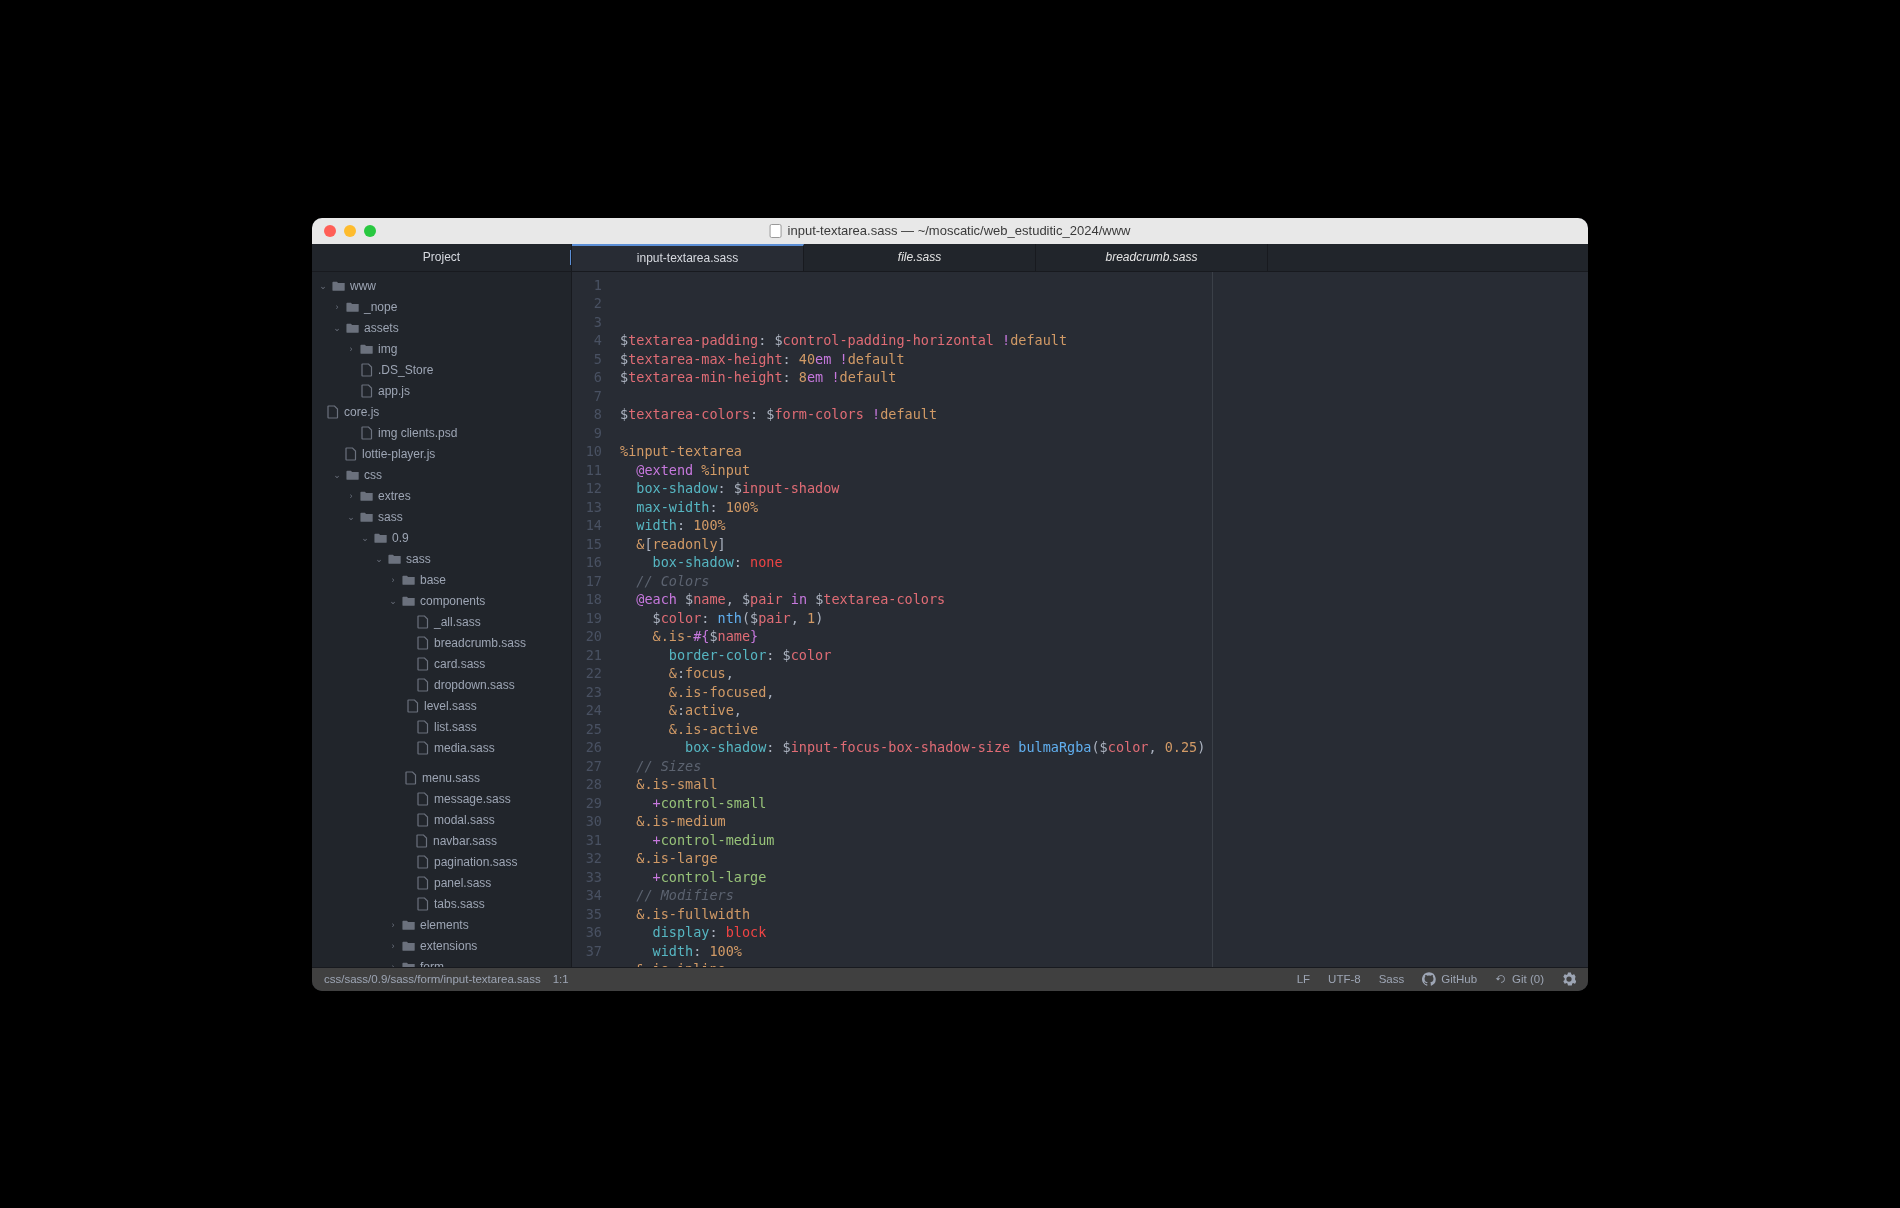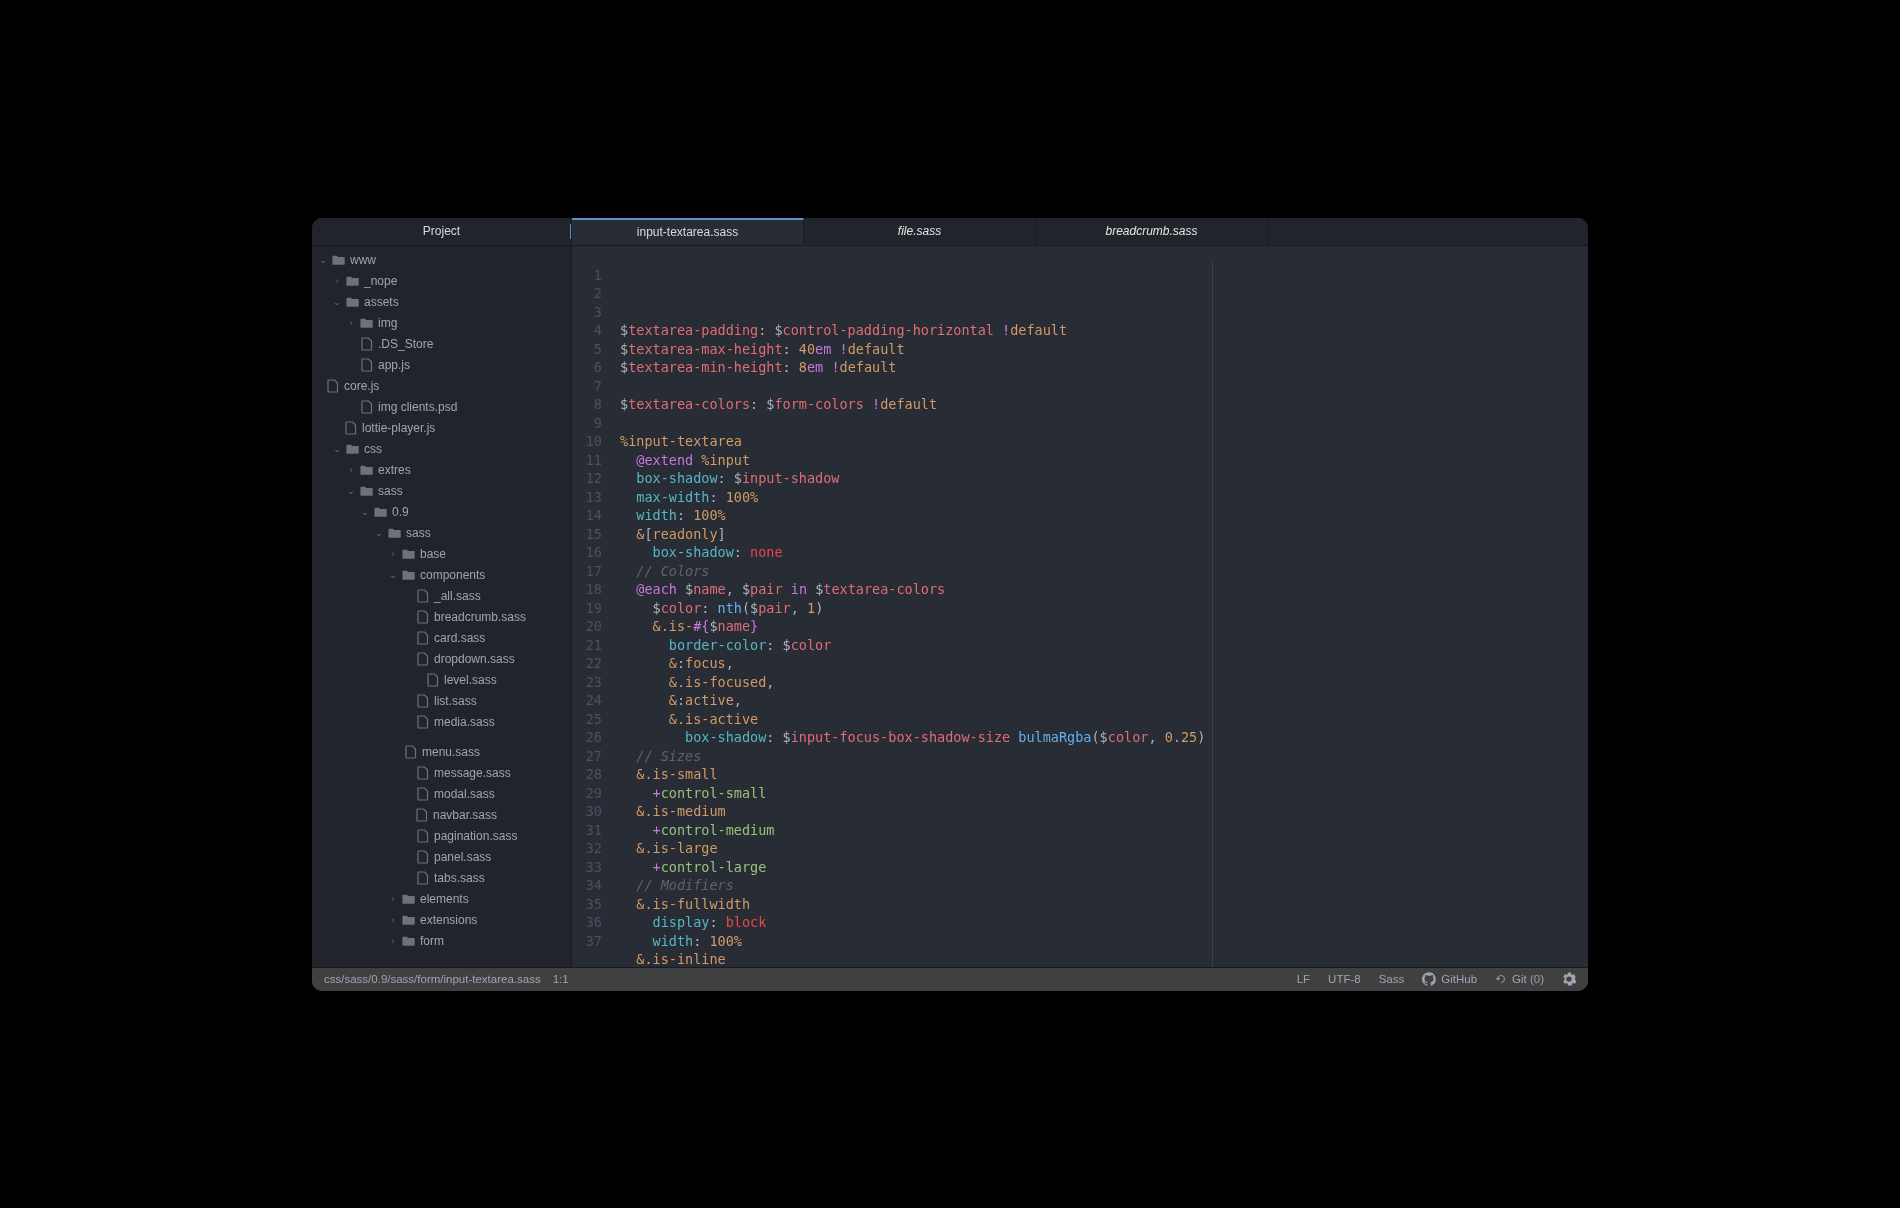--- a/index.html
+++ b/index.html
@@ -115,21 +115,20 @@
     color: #6b717d;
   }
   .folder-icon svg { fill: #6b717d; }
   .file-icon svg { fill: none; stroke: #6b717d; stroke-width: 1.2; }
   .tree-label { color: #9da5b4; }
   .editor-area {
     flex: 1;
     display: flex;
     flex-direction: column;
     min-width: 0;
-    gap: 16px;
   }
   .tabs {
     height: 28px;
     display: flex;
     background: #21252b;
     border-bottom: 1px solid #181a1f;
   }
   .tab {
     width: 232px;
     display: flex;
@@ -206,20 +205,31 @@
     gap: 18px;
   }
   .status-item { display: flex; align-items: center; gap: 5px; cursor: pointer;}
   .gear-icon, .gh-icon, .sync-icon { display:inline-flex; }
 </style>
 </head>
 <body>
 
 <div class="window">
 
+  <div class="titlebar">
+    <div class="traffic-lights">
+      <div class="light red"></div>
+      <div class="light yellow"></div>
+      <div class="light green"></div>
+    </div>
+    <div class="title-center">
+      <span class="file-glyph"></span>
+      <span>input-textarea.sass — ~/moscatic/web_estuditic_2024/www</span>
+    </div>
+  </div>
 
   <div class="main">
 
     <div class="sidebar">
       <div class="sidebar-tab">
         <span>Project</span>
       </div>
       <div class="tree" id="tree">
           <div class="tree-row" style="padding-left: 6px;">
             <span class="chev">⌄</span>
@@ -394,21 +404,21 @@
           </div>
           <div class="tree-row" style="padding-left: 90px;">
             <span class="chev"></span>
             <span class="tree-icon file-icon">
               <svg width="12" height="14" viewBox="0 0 12 14">
                 <path d="M1.5 1h6l3 3v8.5a.5.5 0 0 1-.5.5H1.5a.5.5 0 0 1-.5-.5v-11A.5.5 0 0 1 1.5 1z"></path>
               </svg>
             </span>
             <span class="tree-label">dropdown.sass</span>
           </div>
-          <div class="tree-row" style="padding-left: 100px;">
+          <div class="tree-row" style="padding-left: 80px;">
             <span class="chev"></span>
             <span class="tree-icon file-icon">
               <svg width="12" height="14" viewBox="0 0 12 14">
                 <path d="M1.5 1h6l3 3v8.5a.5.5 0 0 1-.5.5H1.5a.5.5 0 0 1-.5-.5v-11A.5.5 0 0 1 1.5 1z"></path>
               </svg>
             </span>
             <span class="tree-label">level.sass</span>
           </div>
           <div class="tree-row" style="padding-left: 90px;">
             <span class="chev"></span>

